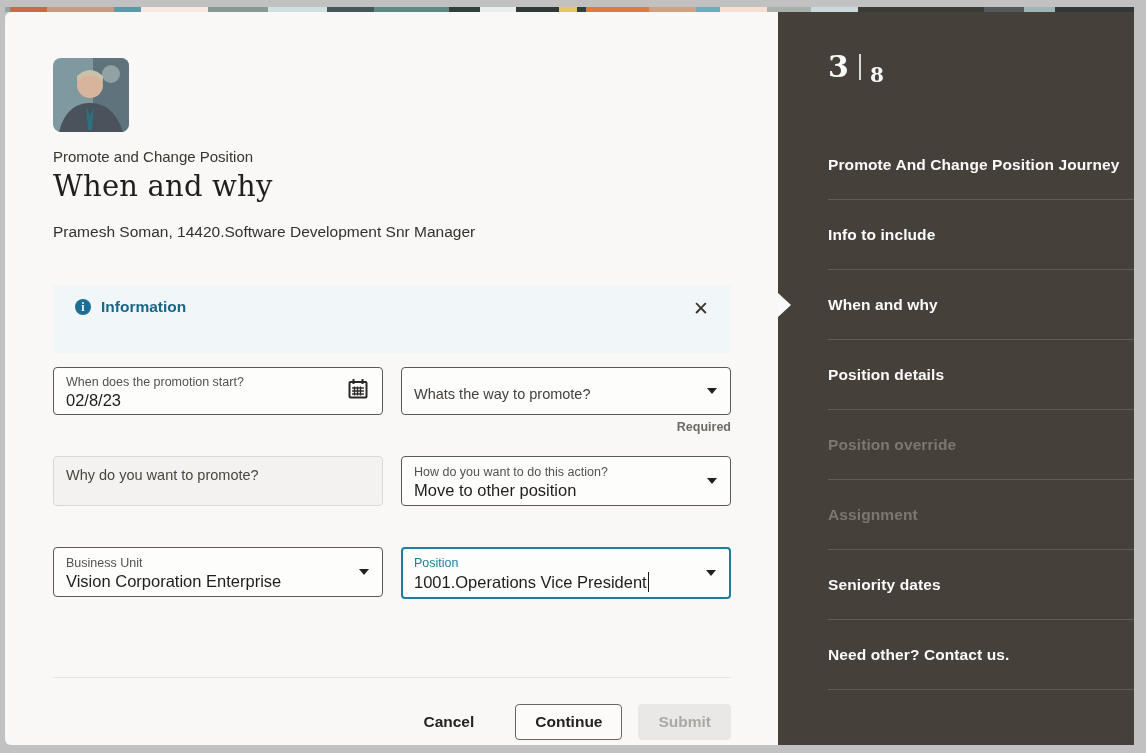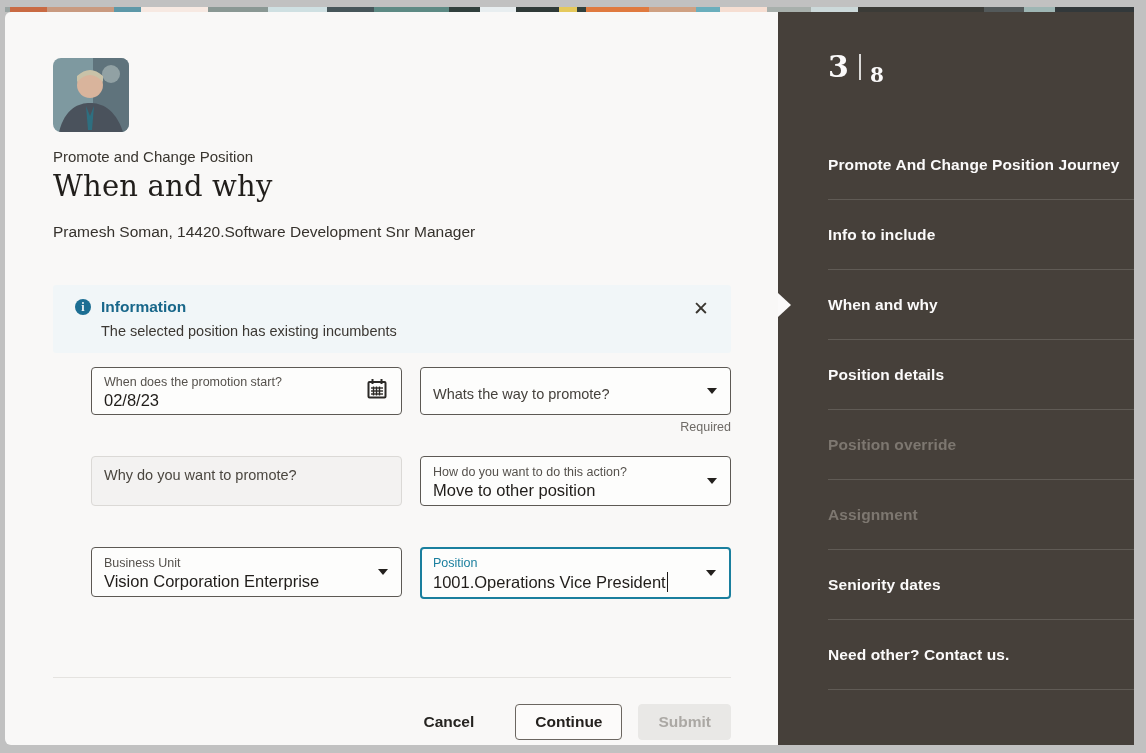--- a/index.html
+++ b/index.html
@@ -42,26 +42,27 @@
     font-size:12px; line-height:16px; text-align:center; flex:0 0 16px;
   }
   .banner-title { font-size:15.5px; font-weight:700; color:#19678a; }
   .banner-message { margin:7px 0 0 26px; font-size:14.5px; color:#3c3833; }
   .banner-close {
     position:absolute; right:20px; top:12px; border:none; background:none;
     font-size:19px; color:#39352f; cursor:pointer; line-height:1; padding:2px;
   }
 
   
-  .form-grid { display:grid; grid-template-columns:1fr 1fr; column-gap:18px;margin-left:38px; }
+  .form-grid { display:grid; grid-template-columns:1fr 1fr; column-gap:18px; }
   .row1 { margin-top:14px; }
   .hint-row { height:20px; }
   .hint {
     grid-column:2; text-align:right; font-size:12.5px; color:#6e6a66;
     padding-top:5px;
+    font-weight:bold;
   }
   .row2 { margin-top:21px; }
   .row3 { margin-top:41px; }
 
   .field {
     height:48px; background:#fdfdfc; border:1px solid #5d5954;
     border-radius:4px; padding:6px 40px 0 12px; position:relative;
   }
   .field .flabel { font-size:12.5px; color:#55514c; line-height:1.3; white-space:nowrap; }
   .field .fvalue {
@@ -167,21 +168,20 @@
 
       <div class="eyebrow">Promote and Change Position</div>
       <div class="page-title">When and why</div>
       <div class="subtitle">Pramesh Soman, 14420.Software Development Snr Manager</div>
 
       <div class="banner">
         <div class="banner-head">
           <span class="info-icon">i</span>
           <span class="banner-title">Information</span>
         </div>
-        <div class="banner-message">The selected position has existing incumbents</div>
         <button class="banner-close">
           <span>✕</span>
         </button>
       </div>
 
       <div class="form-grid row1">
         <div class="field">
           <div class="flabel">When does the promotion start?</div>
           <div class="fvalue">02/8/23</div>
           <span class="icon-right">

